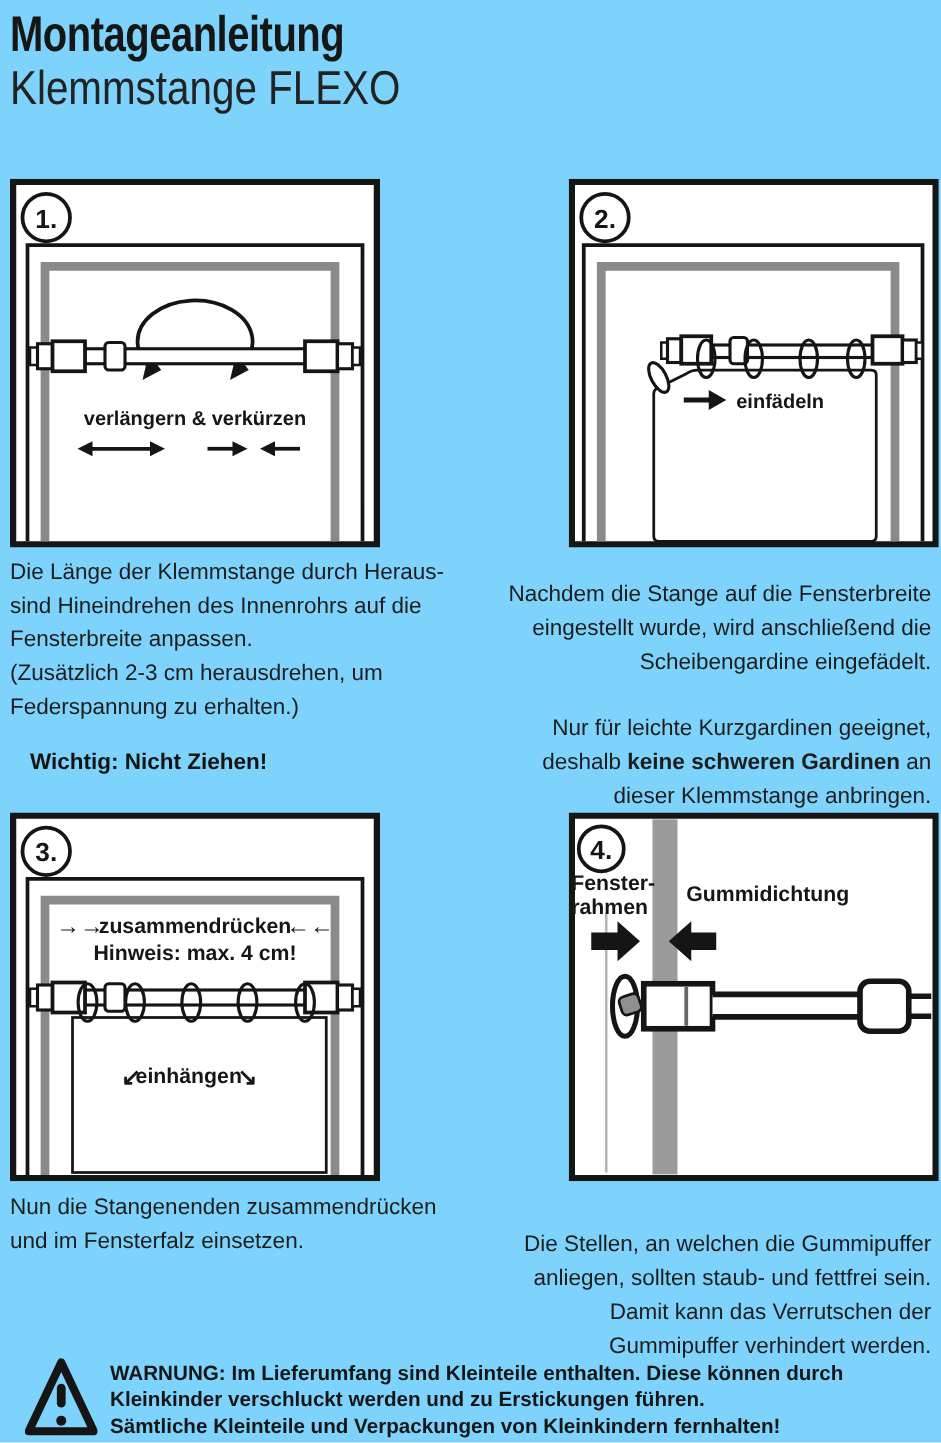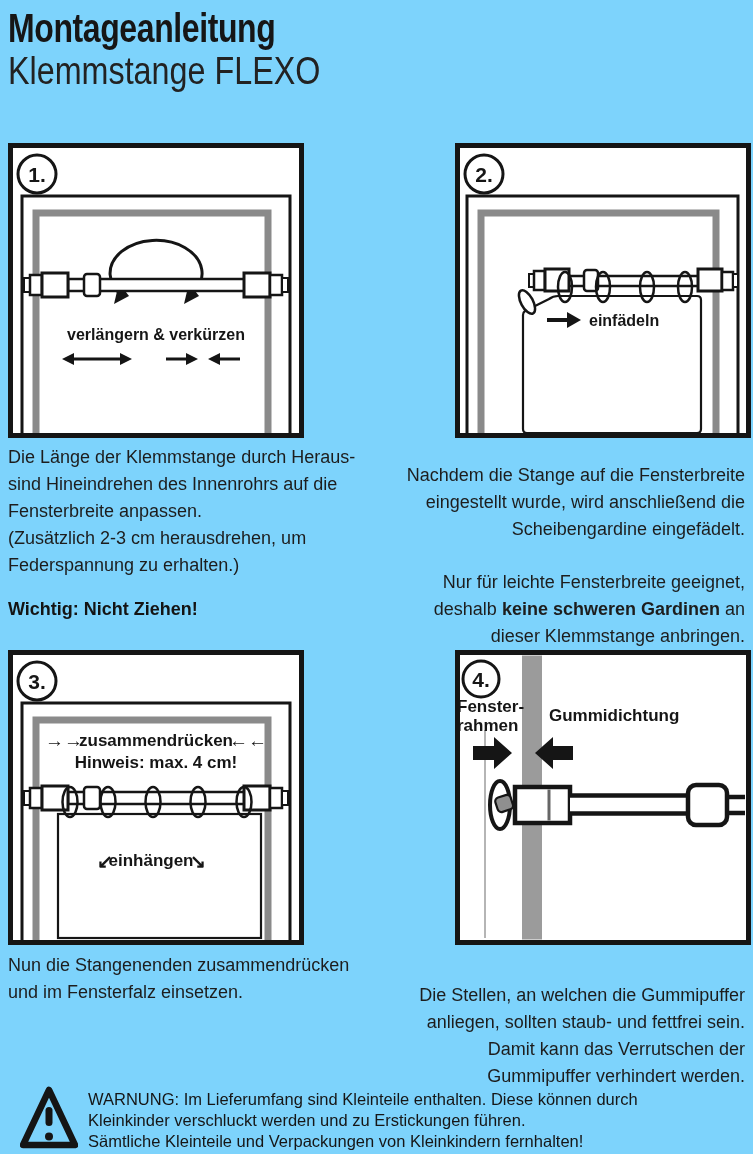--- a/index.html
+++ b/index.html
@@ -13,24 +13,24 @@
   .panel{position:absolute;width:296px;height:295px;}
   .p1{left:8px;top:143px;}  .p2{left:455px;top:143px;}
   .p3{left:8px;top:650px;}  .p4{left:455px;top:650px;}
   .caption{position:absolute;font-size:18px;line-height:27px;color:#1d1d1d;}
   .caption.right{text-align:right;}
   .c1{left:8px;top:444px;width:366px;}
   .c2{left:383px;top:462px;width:362px;}
   .c3{left:8px;top:952px;width:366px;}
   .c4{left:380px;top:982px;width:365px;}
   .cgap{height:26px;}
-  .imp{font-weight:700;margin-top:17px;color:#141414;}
+  .imp{font-weight:700;margin-top:17px;color:#141414;margin-left:16px;}
   .warn-icon{position:absolute;left:20px;top:1086px;}
   .warn-text{position:absolute;left:88px;top:1089px;width:660px;
-             font-size:16.5px;line-height:21px;font-weight:400;color:#161616;}
+             font-size:16.5px;line-height:21px;font-weight:700;color:#161616;}
   svg text{font-family:"Liberation Sans",sans-serif;fill:#161616;}
   .num{font-size:21px;font-weight:700;}
   .lbl{font-size:16px;font-weight:700;}
   .lbl17{font-size:17px;font-weight:700;}
   .arrowtxt{font-size:19px;font-weight:700;}
 </style>
 </head>
 <body>
 
 <div class="page">
@@ -168,21 +168,21 @@
     <div>(Zusätzlich 2-3 cm herausdrehen, um</div>
     <div>Federspannung zu erhalten.)</div>
     <div class="imp">Wichtig: Nicht Ziehen!</div>
   </div>
 
   <div class="caption right c2">
     <div>Nachdem die Stange auf die Fensterbreite</div>
     <div>eingestellt wurde, wird anschließend die</div>
     <div>Scheibengardine eingefädelt.</div>
     <div class="cgap"></div>
-    <div>Nur für leichte Fensterbreite geeignet,</div>
+    <div>Nur für leichte Kurzgardinen geeignet,</div>
     <div><span>deshalb </span><b>keine schweren Gardinen</b><span> an</span></div>
     <div>dieser Klemmstange anbringen.</div>
   </div>
 
   <div class="caption c3">
     <div>Nun die Stangenenden zusammendrücken</div>
     <div>und im Fensterfalz einsetzen.</div>
   </div>
 
   <div class="caption right c4">

